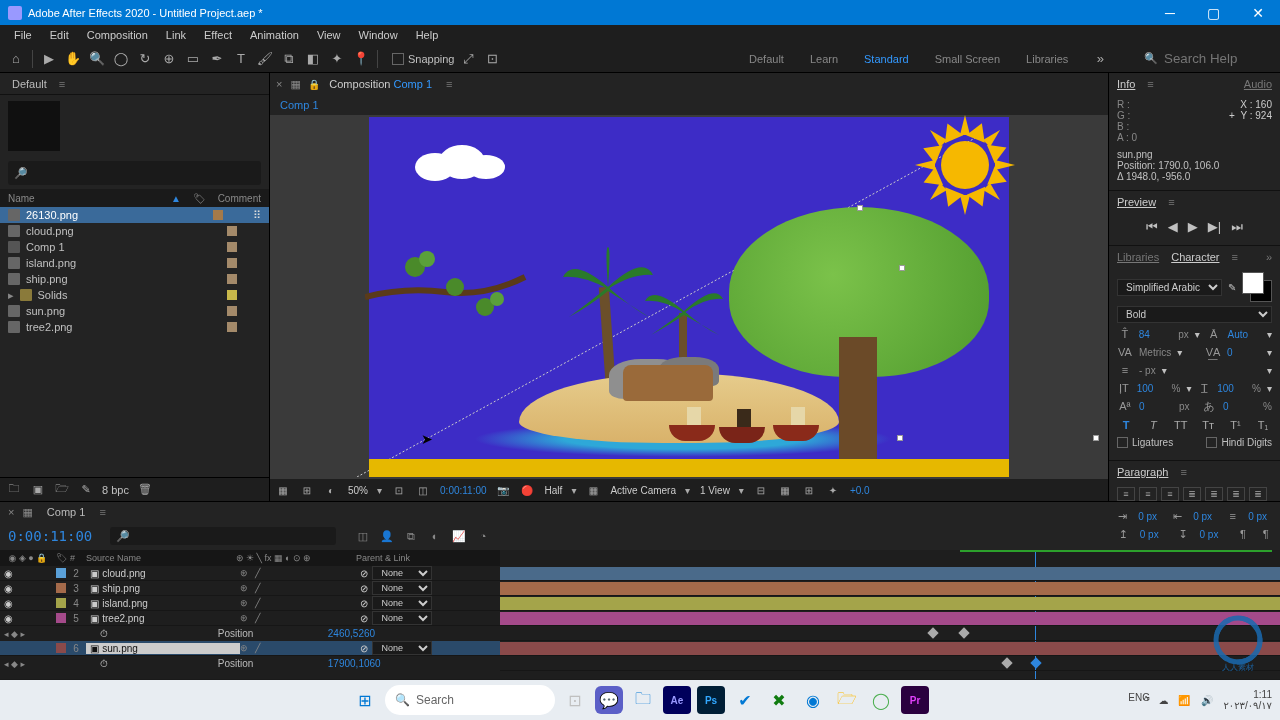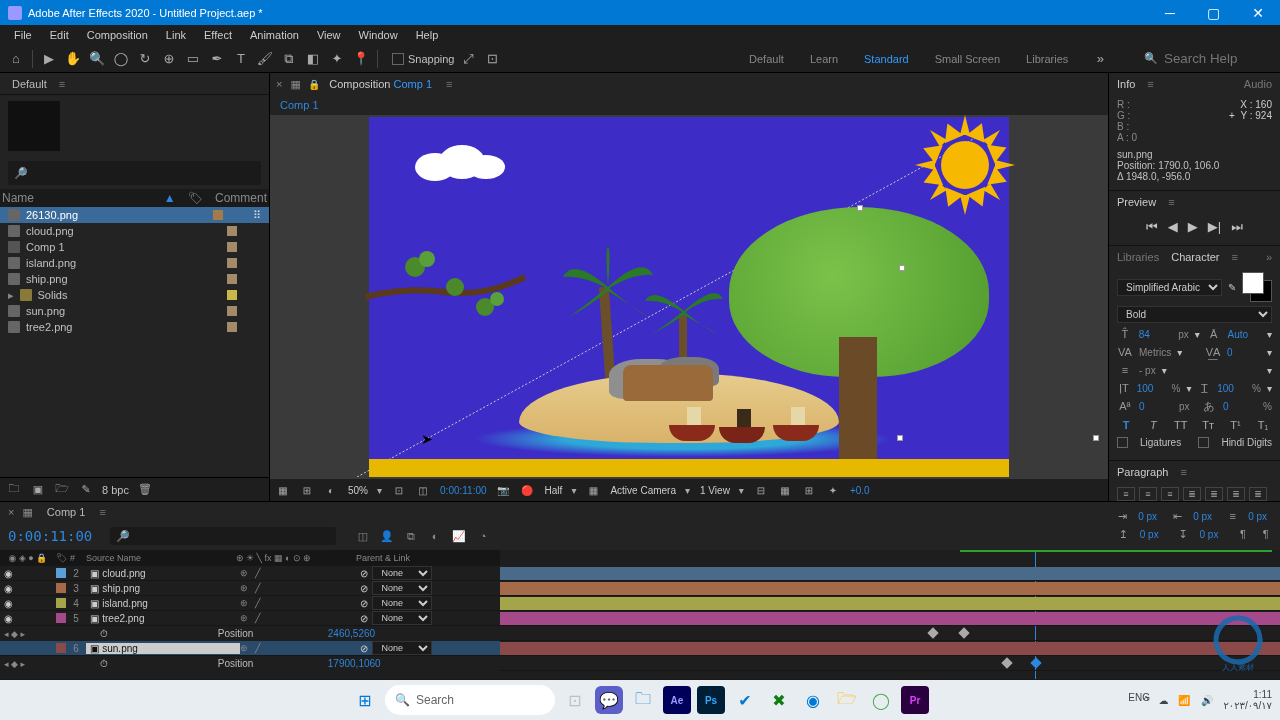--- a/index.html
+++ b/index.html
@@ -32,21 +32,21 @@
 .main-area { display: flex; height: 428px; }
 
 
 .project-panel { width: 270px; background: #232323; border-right: 1px solid #000; display: flex; flex-direction: column; }
 .panel-tab-strip { height: 22px; display: flex; align-items: center; padding: 0 6px; border-bottom: 1px solid #111; }
 .panel-tab { padding: 2px 6px; color: #bbb; }
 .asset-info { padding: 6px 8px; display: flex; gap: 8px; }
 .asset-thumb { width: 52px; height: 50px; background: #101010; }
 .asset-meta { font-size: 10px; color: #aaa; line-height: 14px; }
 .project-search { height: 24px; background: #1a1a1a; margin: 4px 8px; border-radius: 3px; display: flex; align-items: center; padding: 0 6px; color: #666; }
-.project-header { height: 18px; background: #1a1a1a; display: flex; align-items: center; padding: 0 2px; gap: 12px; font-size: 12px; color: #888; }
+.project-header { height: 18px; background: #1a1a1a; display: flex; align-items: center; padding: 0 8px; gap: 12px; font-size: 10px; color: #888; }
 .project-header .col-name { flex: 1; }
 .project-list { flex: 1; overflow: auto; }
 .project-item { height: 16px; display: flex; align-items: center; padding: 0 8px; gap: 6px; cursor: pointer; }
 .project-item.selected { background: #3a6a9a; color: #fff; }
 .pi-icon { width: 12px; height: 12px; background: #666; border-radius: 1px; }
 .pi-swatch { width: 10px; height: 10px; margin-left: auto; margin-right: 24px; }
 .project-footer { height: 24px; background: #1e1e1e; border-top: 1px solid #000; display: flex; align-items: center; padding: 0 6px; gap: 8px; }
 .proj-foot-icon { width: 16px; height: 16px; color: #aaa; display: flex; align-items: center; justify-content: center; }
 
 
@@ -83,38 +83,38 @@
 .viewer-footer { height: 22px; background: #1e1e1e; display: flex; align-items: center; padding: 0 6px; gap: 10px; font-size: 10px; color: #aaa; }
 .vf-item { display: flex; align-items: center; gap: 9px; }
 .vf-icon { width: 14px; height: 14px; display: inline-flex; align-items: center; justify-content: center; }
 .vf-val { color: #ccc; }
 .vf-blue { color: #2e86de; }
 
 
 .right-panels { width: 172px; background: #232323; border-left: 1px solid #000; display: flex; flex-direction: column; }
 .panel-section { border-bottom: 1px solid #111; padding-bottom: 4px; }
 .panel-hdr { height: 22px; display: flex; align-items: center; padding: 0 8px; gap: 12px; }
-.panel-hdr .tab { color: #ccc; }
+.panel-hdr .tab { color: #ccc; text-decoration: underline; }
 .panel-hdr .tab.inactive { color: #777; }
 .info-body { padding: 4px 8px; font-size: 10px; }
 .info-row { display: flex; justify-content: space-between; }
 .rgba-col { color: #888; }
 .xy-col { text-align: right; color: #ccc; }
 .preview-controls { display: flex; justify-content: center; gap: 10px; padding: 6px 0; font-size: 13px; }
 .char-body { padding: 4px 8px; font-size: 10px; }
 .char-row { display: flex; align-items: center; gap: 6px; margin-bottom: 4px; }
 .char-select { flex: 1; background: #1a1a1a; border: 1px solid #333; color: #ccc; padding: 1px 4px; font-size: 10px; }
 .char-swatches { display: flex; flex-direction: column; gap: 2px; }
 .swatch-big { width: 22px; height: 22px; border: 1px solid #555; }
 .char-mini-icon { width: 16px; height: 14px; display: inline-flex; align-items: center; justify-content: center; color: #999; font-size: 11px; }
 .char-val { color: #2e86de; width: 34px; }
 .char-unit { color: #888; }
 .t-btn { width: 18px; height: 16px; display: inline-flex; align-items: center; justify-content: center; color: #2e86de; font-weight: bold; font-size: 11px; }
 .t-btn.plain { color: #aaa; font-weight: normal; }
-.checkbox-row { display: flex; align-items: center; gap: 12px; text-align: center; }
+.checkbox-row { display: flex; align-items: center; gap: 4px; text-align: center; }
 .cb { width: 11px; height: 11px; border: 1px solid #666; }
 .para-icons { display: flex; gap: 4px; padding: 4px 8px; flex-wrap: wrap; }
 .para-ic { width: 18px; height: 14px; border: 1px solid #444; display: inline-flex; align-items: center; justify-content: center; font-size: 9px; color: #aaa; }
 
 
 .timeline-panel { height: 194px; background: #232323; border-top: 1px solid #000; display: flex; flex-direction: column; }
 .tl-tab-strip { height: 20px; display: flex; align-items: center; padding: 0 8px; gap: 8px; }
 .tl-top { display: flex; height: 28px; }
 .tl-top-left { width: 500px; display: flex; align-items: center; padding: 0 8px; gap: 10px; }
 .timecode { color: #2e86de; font-size: 14px; font-family: monospace; }

